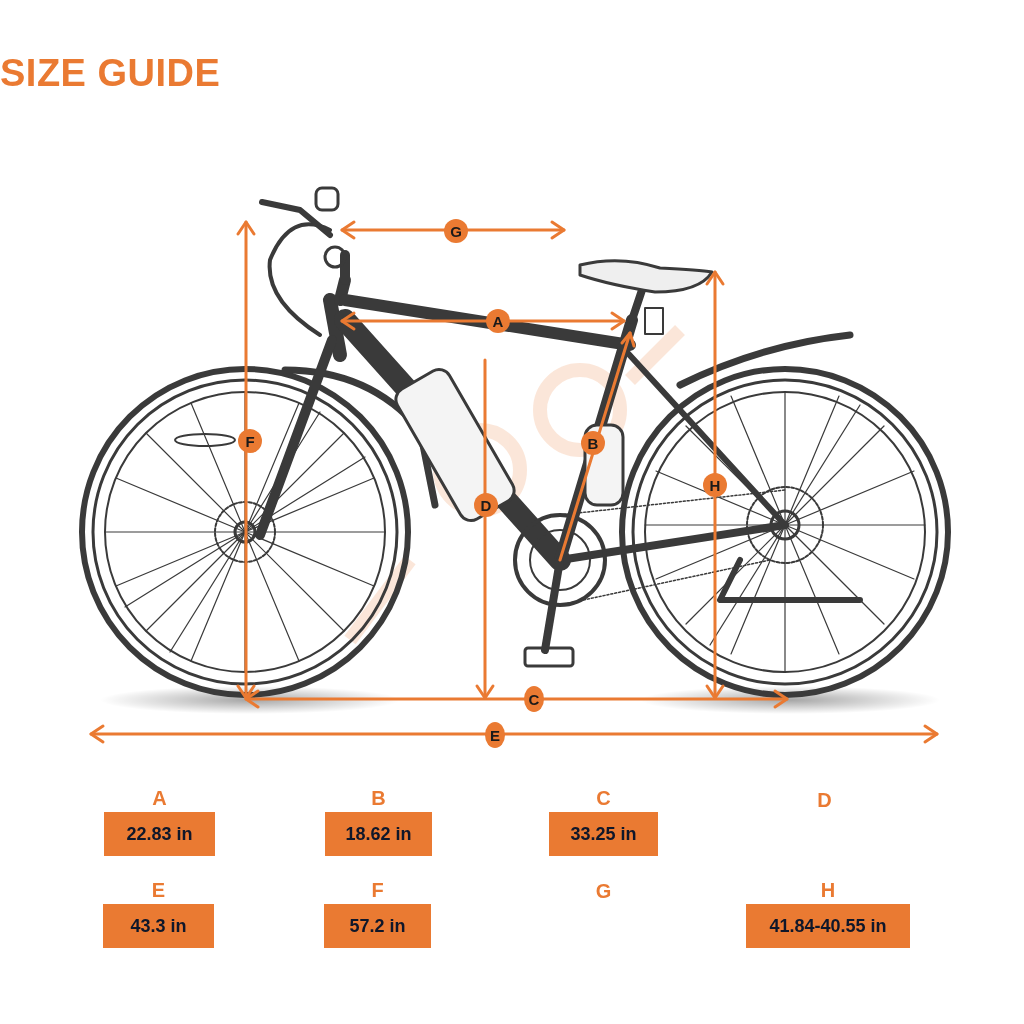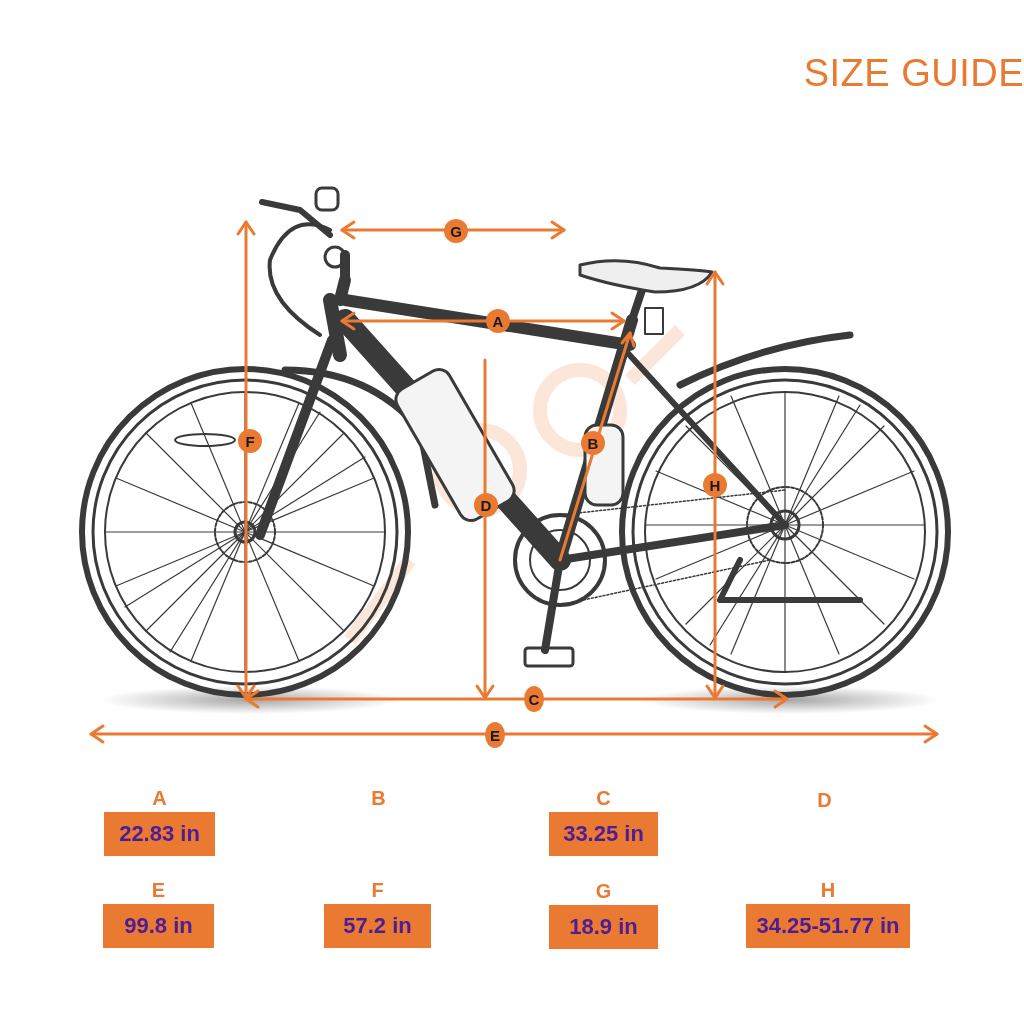--- a/index.html
+++ b/index.html
@@ -1,21 +1,21 @@
 <!DOCTYPE html>
 <html><head>
 <meta charset="utf-8">
 <style>
   html, body { margin: 0; padding: 0; background: #ffffff; }
   body { width: 1024px; height: 1024px; position: relative; overflow: hidden; font-family: "Liberation Sans", sans-serif; }
-  .title { position: absolute; left: 0; width: 1024px; top: 52px; text-align: right; font-size: 38px; font-weight: normal; color: #ea7a32; letter-spacing: 0.5px; }
+  .title { position: absolute; left: 0; width: 1024px; top: 52px; text-align: left; font-size: 38px; font-weight: bold; color: #ea7a32; letter-spacing: 0.5px; }
   .diagram { position: absolute; left: 0; top: 0; width: 1024px; height: 780px; }
   .spec { position: absolute; text-align: center; }
   .spec-letter { font-size: 20px; font-weight: bold; color: #ea7a32; line-height: 24px; }
-  .spec-box { background: #ea7a32; color: #4c1d95; font-weight: bold; font-size: 22px; height: 44px; line-height: 44px; margin-top: 2px; }
+  .spec-box { background: #ea7a32; color: #0f172a; font-weight: bold; font-size: 18px; height: 44px; line-height: 44px; margin-top: 2px; }
   .marker-text { font-family: "Liberation Sans", sans-serif; font-weight: bold; font-size: 15px; fill: #1a1a1a; }
 </style>
 </head>
 <body>
 
 <div class="title">SIZE GUIDE</div>
 
 <svg class="diagram" viewBox="0 0 1024 780" width="1024" height="780">
   <defs>
     <radialGradient id="shadow" cx="50%" cy="50%" r="50%">
@@ -201,36 +201,36 @@
     <text class="marker-text" x="495" y="740.5" text-anchor="middle">E</text>
   </g>
 </svg>
 
 <div class="spec" style="left:104px; top:786px; width:111px;">
   <div class="spec-letter">A</div>
   <div class="spec-box">22.83 in</div>
 </div>
 <div class="spec" style="left:325px; top:786px; width:107px;">
   <div class="spec-letter">B</div>
+  <div class="spec-box">18.62 in</div>
 </div>
 <div class="spec" style="left:549px; top:786px; width:109px;">
   <div class="spec-letter">C</div>
   <div class="spec-box">33.25 in</div>
 </div>
 <div class="spec" style="left:771px; top:788px; width:107px;">
   <div class="spec-letter">D</div>
 </div>
 <div class="spec" style="left:103px; top:878px; width:111px;">
   <div class="spec-letter">E</div>
-  <div class="spec-box">99.8 in</div>
+  <div class="spec-box">43.3 in</div>
 </div>
 <div class="spec" style="left:324px; top:878px; width:107px;">
   <div class="spec-letter">F</div>
   <div class="spec-box">57.2 in</div>
 </div>
 <div class="spec" style="left:549px; top:879px; width:109px;">
   <div class="spec-letter">G</div>
-  <div class="spec-box">18.9 in</div>
 </div>
 <div class="spec" style="left:746px; top:878px; width:164px;">
   <div class="spec-letter">H</div>
-  <div class="spec-box">34.25-51.77 in</div>
+  <div class="spec-box">41.84-40.55 in</div>
 </div>
 
 </body></html>

